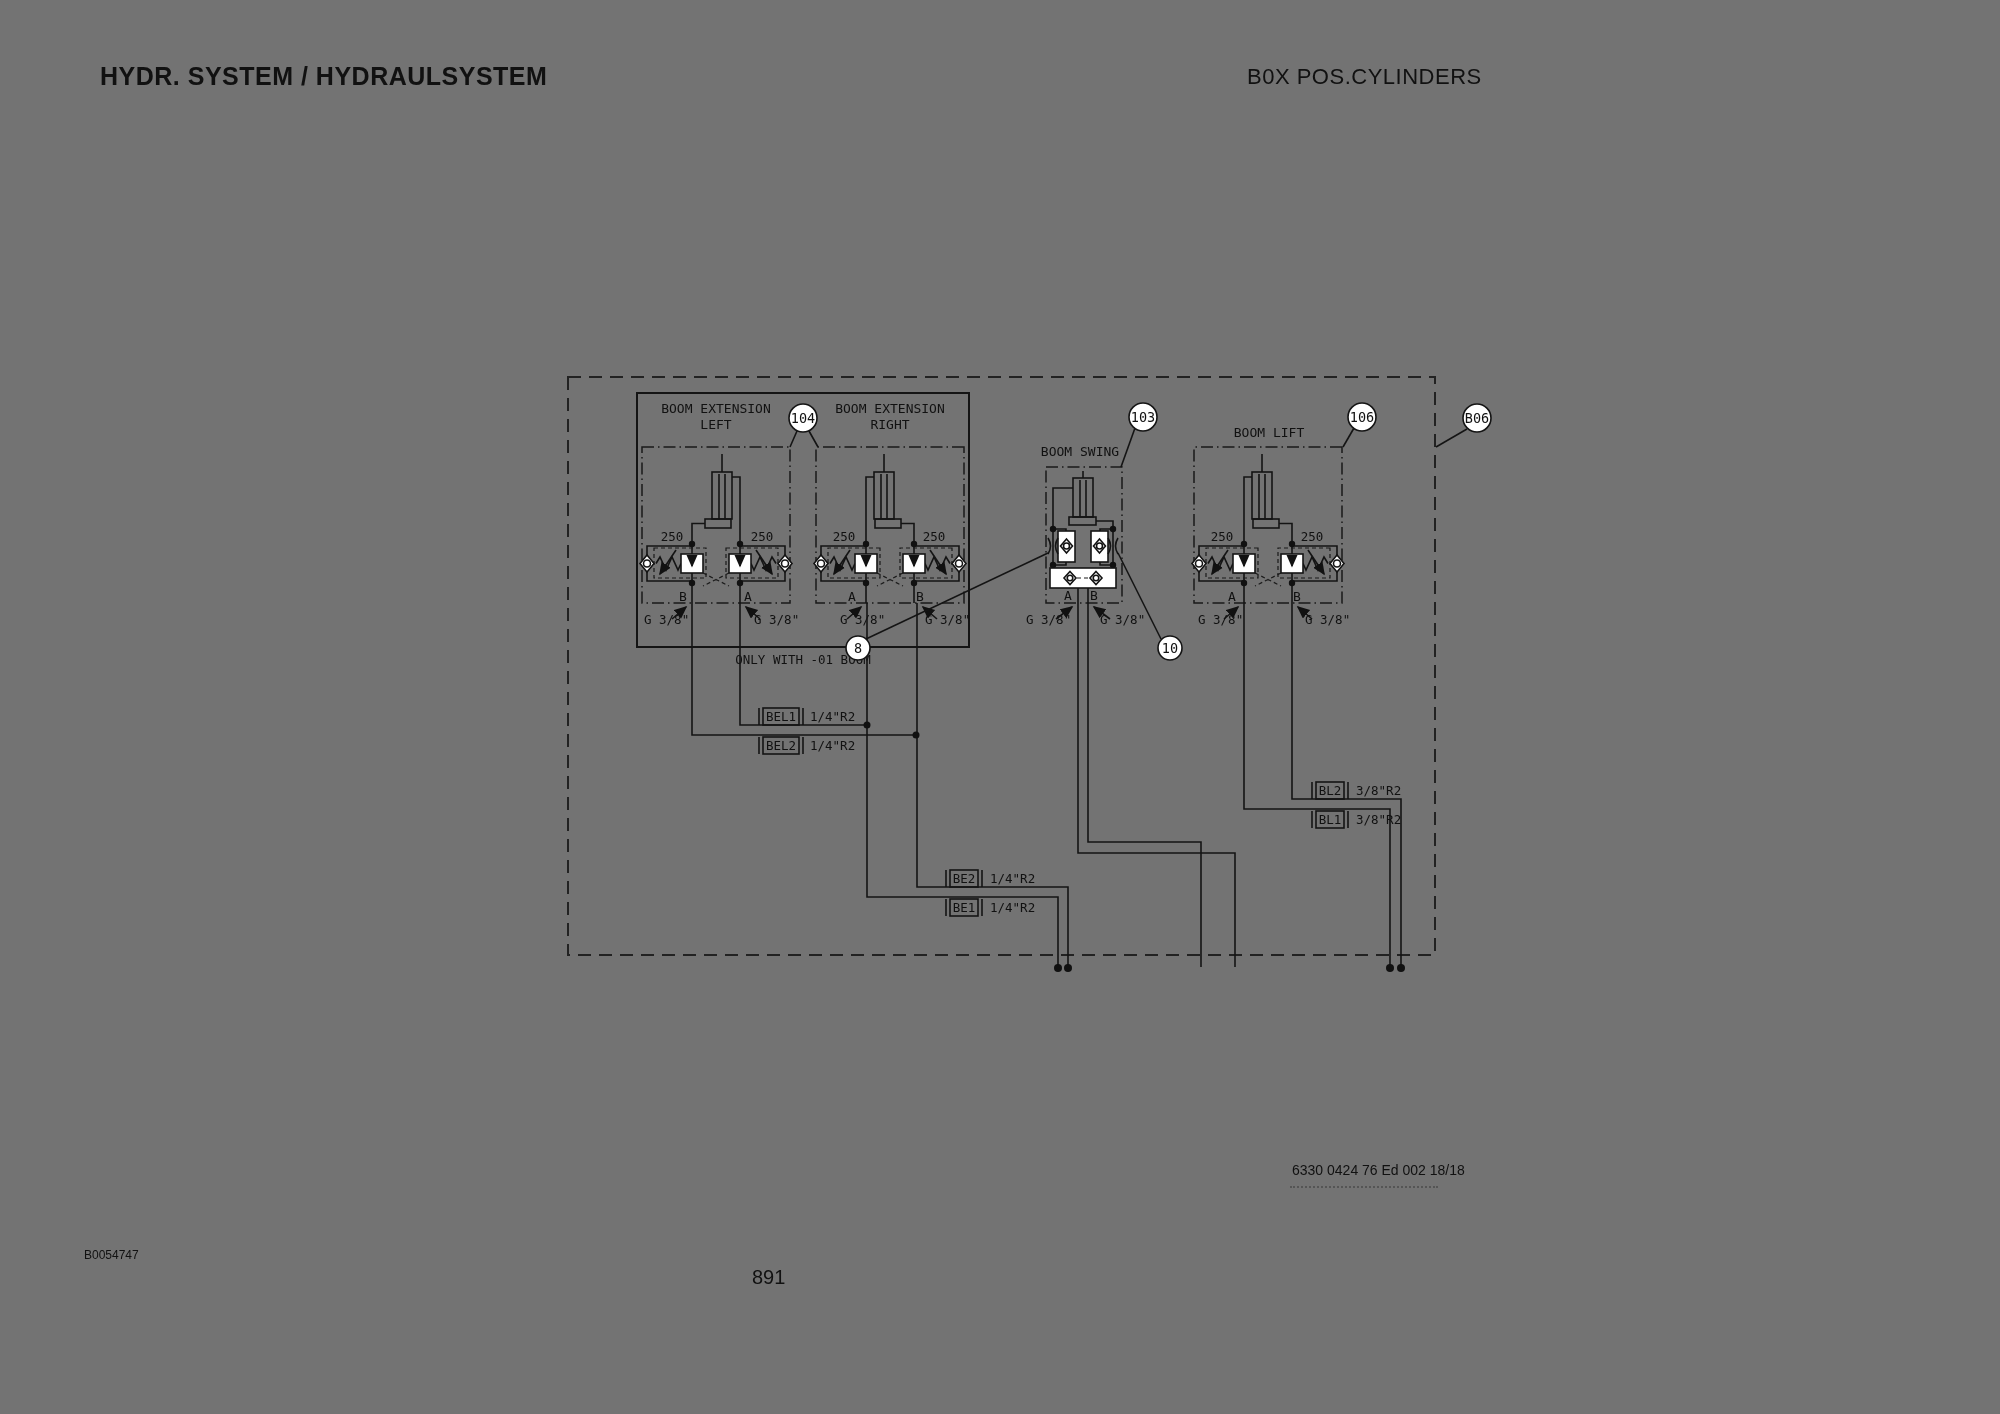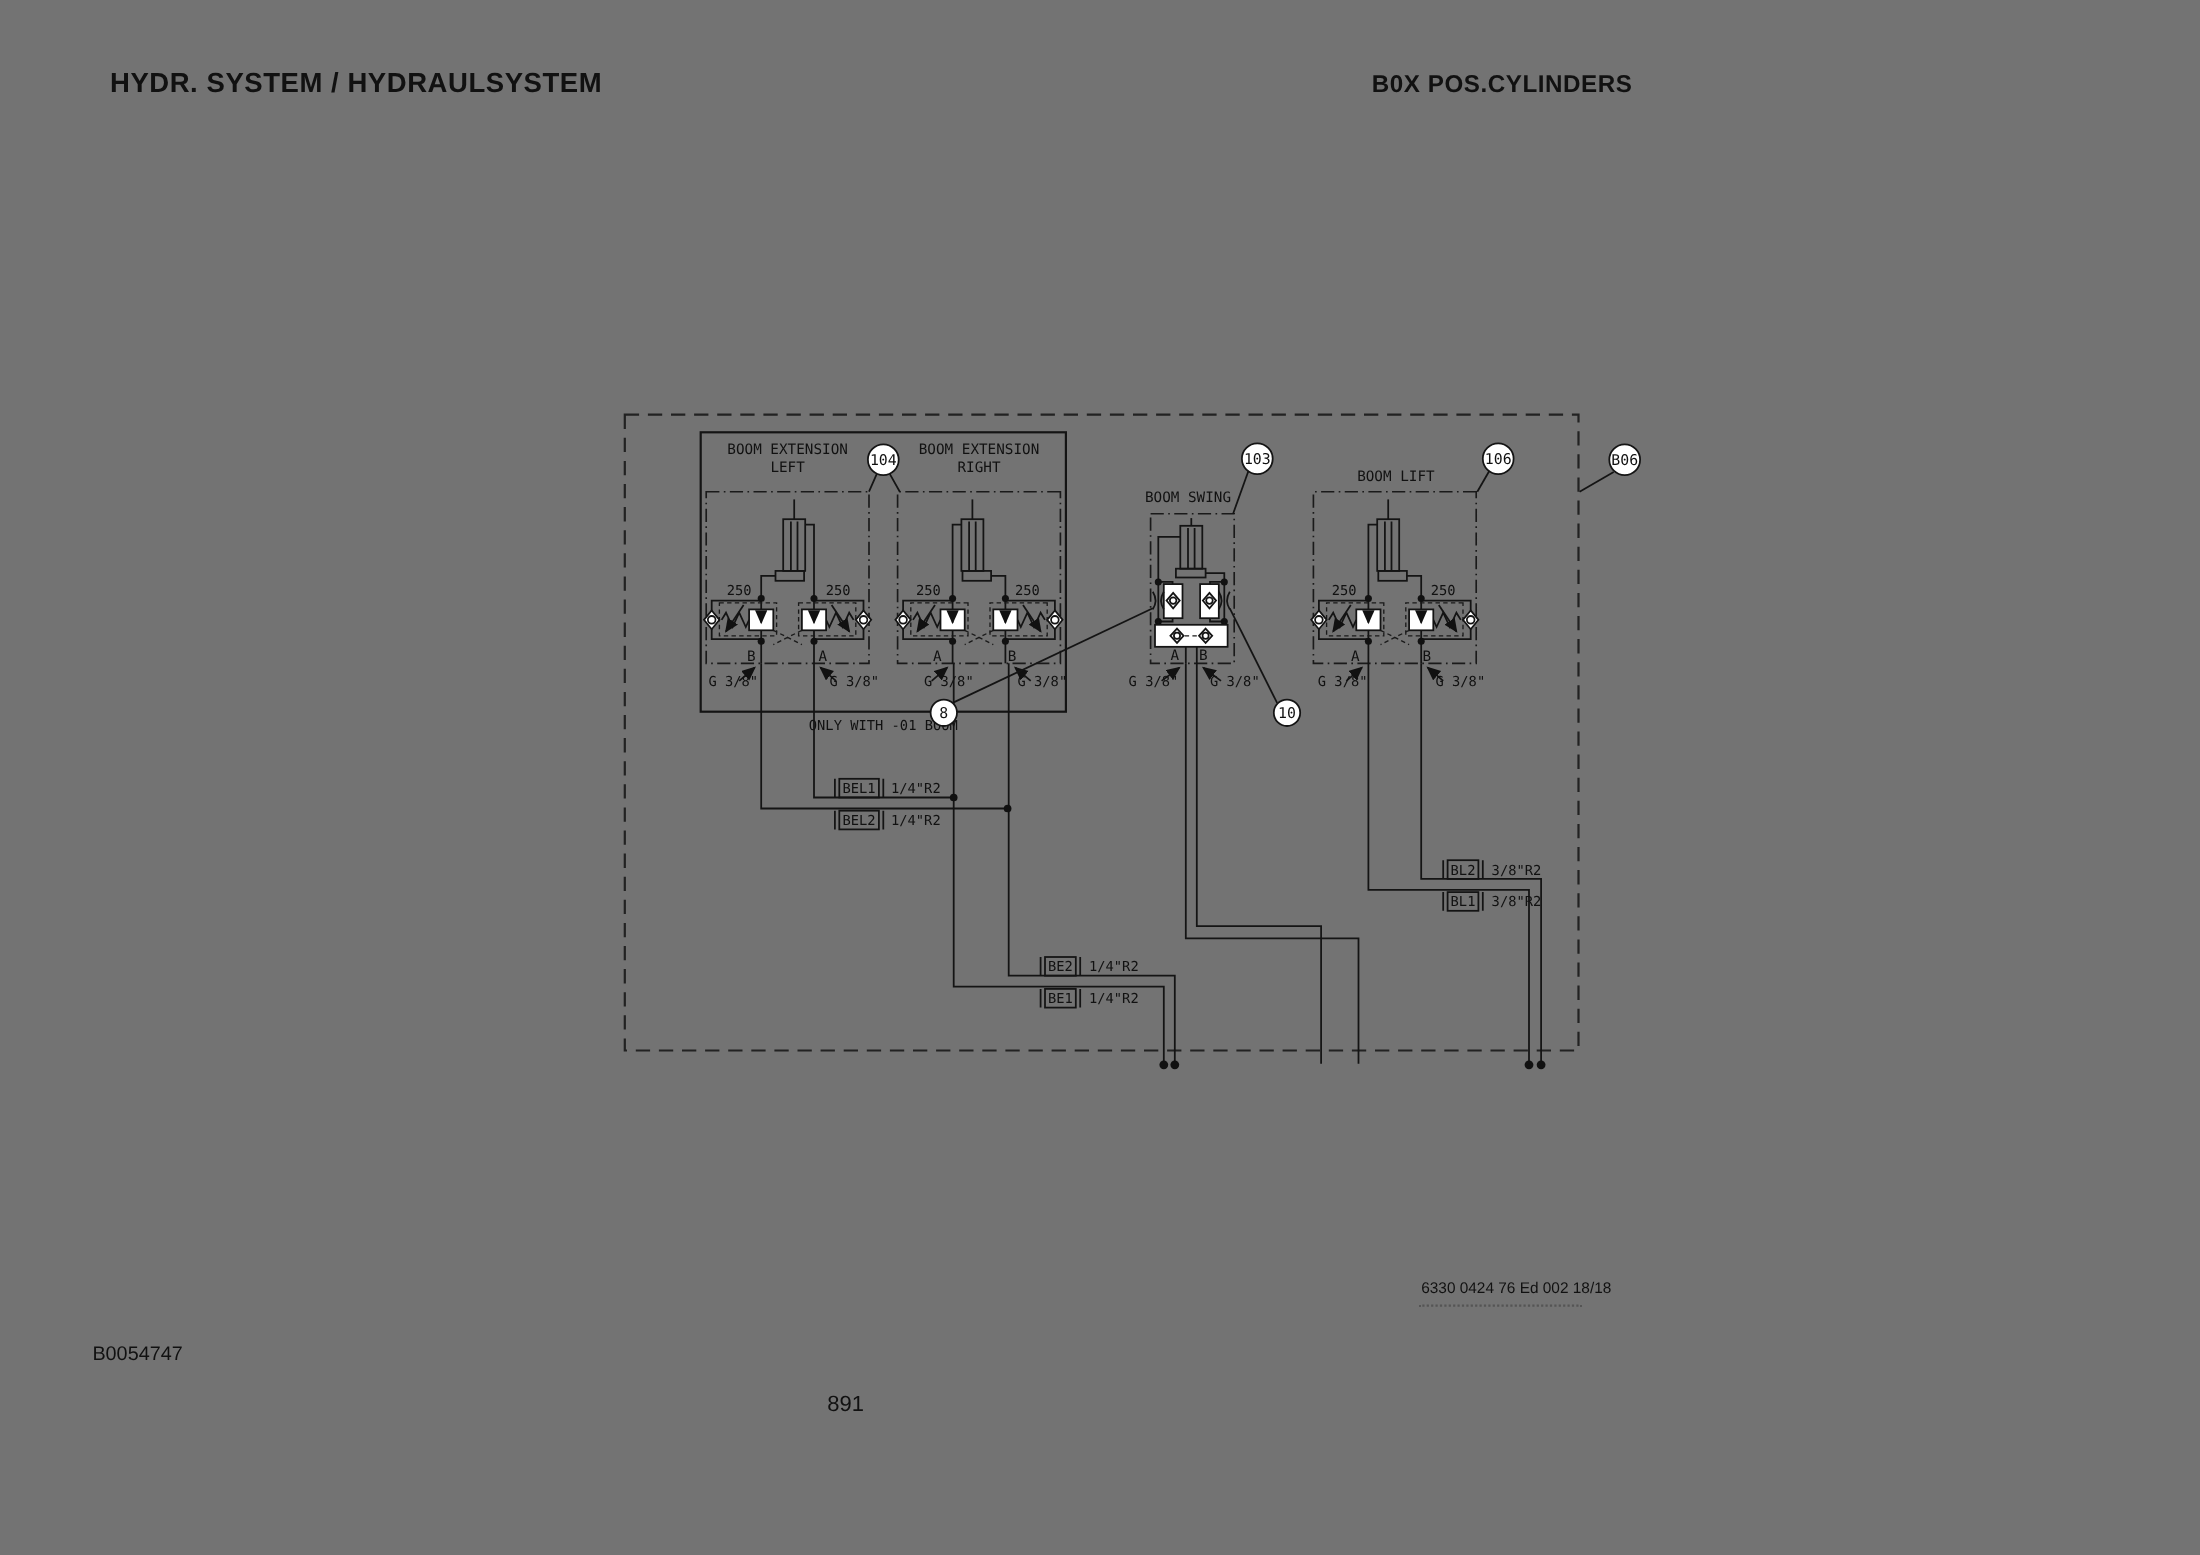--- a/index.html
+++ b/index.html
@@ -1,20 +1,20 @@
 <!DOCTYPE html>
 <html><head>
 <meta charset="utf-8">
 <style>
   html,body{margin:0;padding:0;background:#e8e8e8;}
   .page{position:relative;width:2000px;height:1414px;background:#737373;
         font-family:"Liberation Sans",sans-serif;color:#111;overflow:hidden;}
   .hdr-title{position:absolute;left:100px;top:62px;font-size:25px;font-weight:bold;letter-spacing:.5px;}
-  .hdr-doc{position:absolute;left:1247px;top:64px;font-size:22px;font-weight:bold;letter-spacing:.5px;}
-  .ft-code{position:absolute;left:84px;top:1220px;font-size:18px;}
+  .hdr-doc{position:absolute;left:1247px;top:64px;font-size:22px;font-weight:normal;letter-spacing:.5px;}
+  .ft-code{position:absolute;left:84px;top:1248px;font-size:12px;}
   .ft-brand{position:absolute;left:150px;top:1224px;font-size:52px;letter-spacing:0;}
   .ft-page{position:absolute;left:752px;top:1266px;font-size:20px;}
   .ft-ed{position:absolute;left:1292px;top:1162px;font-size:14px;}
   .ft-ed-line{position:absolute;left:1290px;top:1186px;width:148px;border-top:2px dotted #555;}
   svg{position:absolute;left:0;top:0;}
   .ln{stroke:#141414;stroke-width:1.6;fill:none;}
   .ln2{stroke:#141414;stroke-width:2;fill:none;}
   .dashbig{stroke:#222;stroke-width:2;fill:none;stroke-dasharray:13 8;}
   .dashdot{stroke:#1a1a1a;stroke-width:1.5;fill:none;stroke-dasharray:12 4 1.5 4;}
   .dsh{stroke:#1a1a1a;stroke-width:1.2;fill:none;stroke-dasharray:4 3;}

